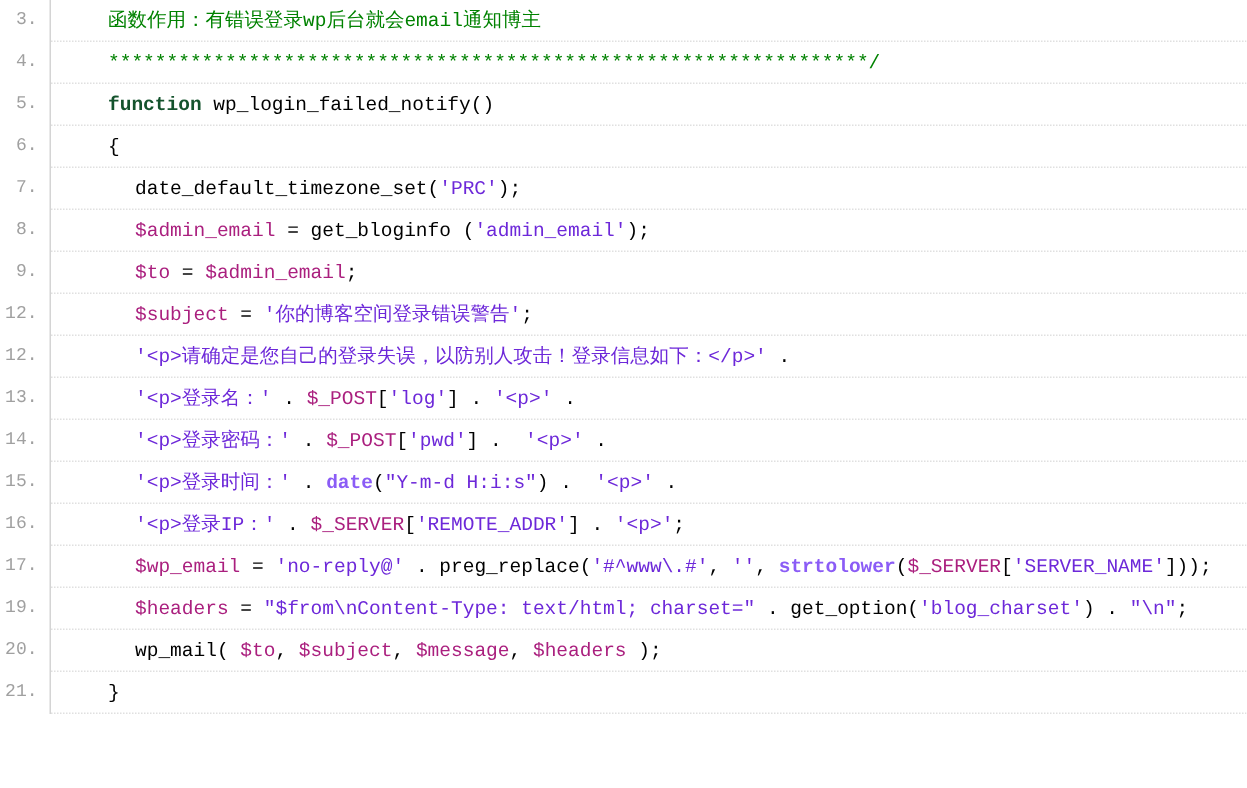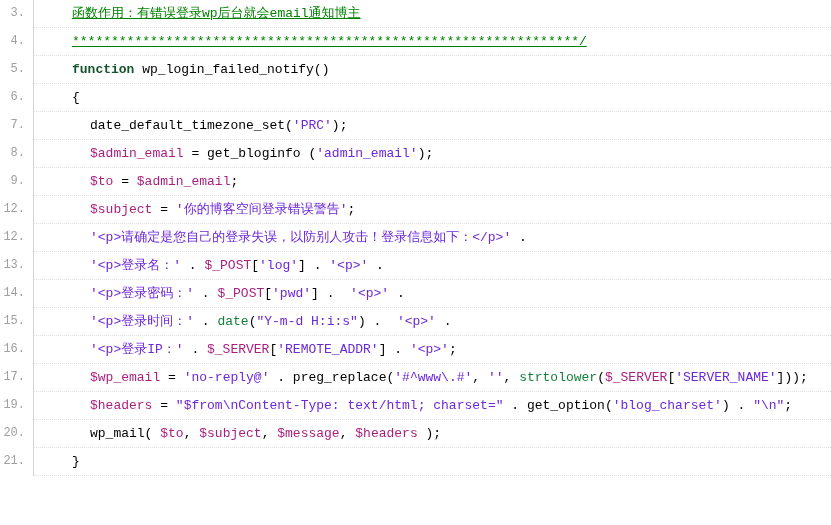--- a/index.html
+++ b/index.html
@@ -32,23 +32,23 @@
     background: #fff;
   }
   .code {
     flex: 1;
     padding-left: 10px;
     line-height: 27px;
     border-bottom: 1px dotted #e0e0e0;
     white-space: pre;
     overflow: hidden;
   }
-  .comment { color: #008200; text-decoration: underline; }
+  .comment { color: #008200; }
   .keyword { color: #14532d; font-weight: bold; }
-  .funcname { color: #15803d; }
+  .funcname { color: #8b5cf6; font-weight: bold; }
   .plain { color: #000; }
   .string { color: #6d28d9; }
   .var { color: #aa1f7e; }
   .ind1 { padding-left: 28px; }
   .ind2 { padding-left: 46px; }
 </style>
 </head>
 <body>
 
 <div class="code-container">

